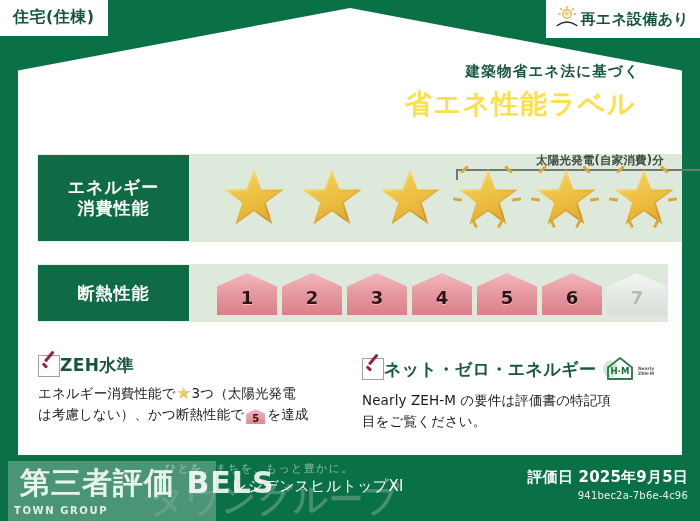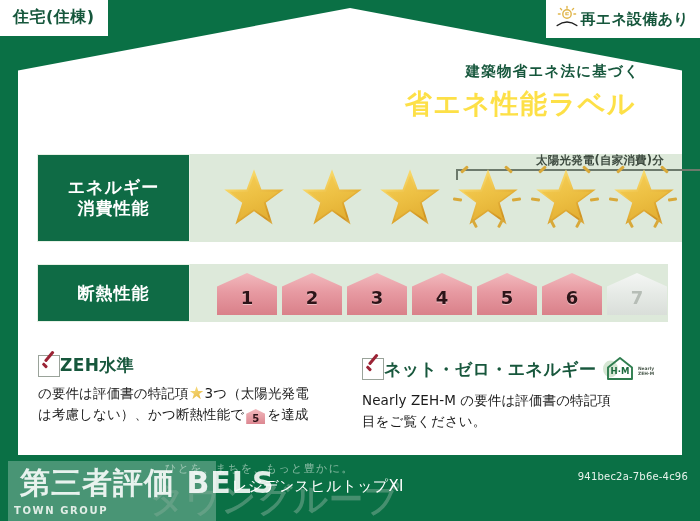--- a/index.html
+++ b/index.html
@@ -365,21 +365,21 @@
       </div>
     </div>
   </div>
 
   <div class="check-block" id="zeh-block">
     <div class="check-head">
       <span class="check-box"></span>
       <span class="check-title">ZEH水準</span>
     </div>
     <div class="check-desc">
-      <span>の要件は評価書の特記項</span><span class="inline-star"></span><span>3つ（太陽光発電</span><br>
+      <span>エネルギー消費性能で</span><span class="inline-star"></span><span>3つ（太陽光発電</span><br>
       <span>は考慮しない）、かつ断熱性能で</span><span class="inline-house">5</span><span>を達成</span>
     </div>
   </div>
 
   <div class="check-block" id="nze-block">
     <div class="check-head">
       <span class="check-box"></span>
       <span class="check-title">ネット・ゼロ・エネルギー</span>
       <span id="zehm-logo">
         <svg width="58" height="30" viewBox="0 0 58 30">
@@ -401,17 +401,18 @@
     <div id="wm-town">
       <span class="tg">TOWN GROUP</span>
     </div>
     <div id="wm-tagline">ひとを、まちを、もっと豊かに。</div>
     <div id="wm-group">タウングループ</div>
     <div id="wm-bels">第三者評価 BELS</div>
 
     <div id="footer-property">レジデンスヒルトップXI</div>
 
     <div id="footer-date">
+      <div class="d">評価日 2025年9月5日</div>
       <div class="id">941bec2a-7b6e-4c96</div>
     </div>
   </div>
 
 </div>
 
 </body></html>

